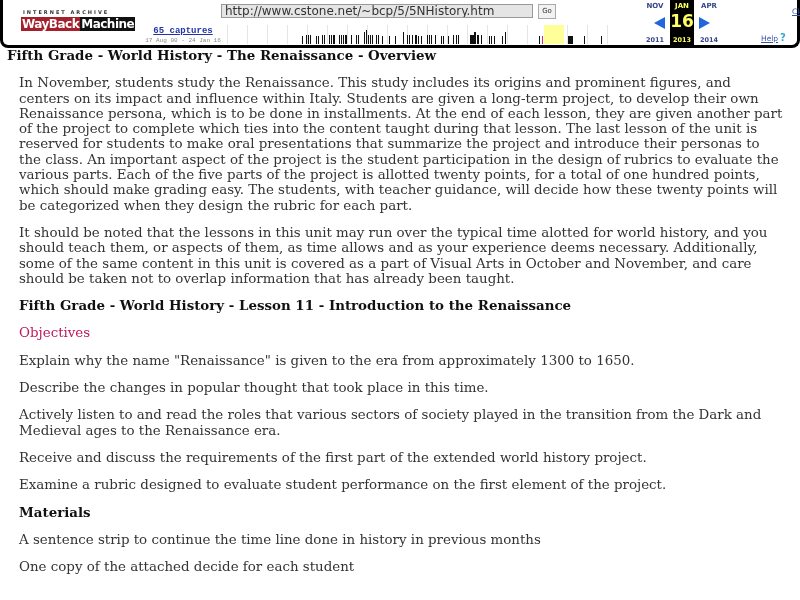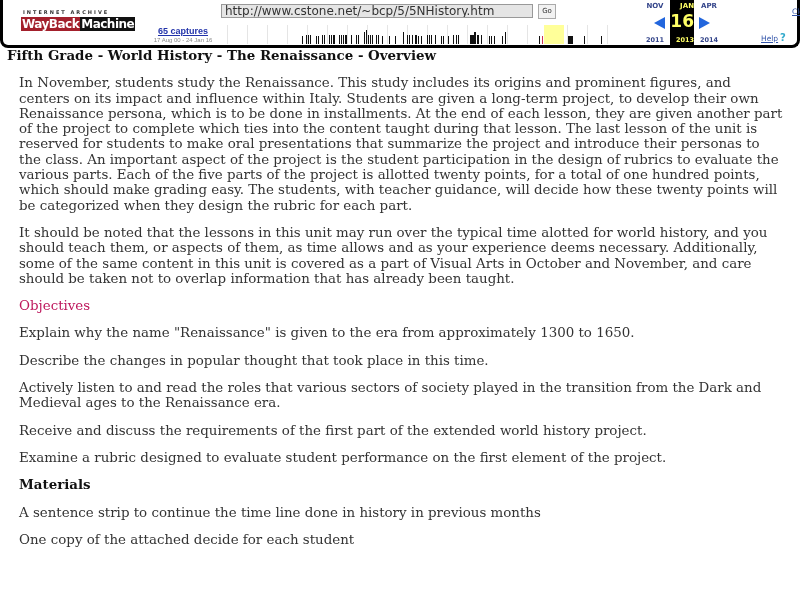--- a/index.html
+++ b/index.html
@@ -18,21 +18,21 @@
       color: #333; font-weight: bold; position: absolute; left: 2px; top: 3px; white-space: nowrap;
     }
     #wm-logo .wb-text {
       position: absolute; left: 0; top: 11px; font-family: "DejaVu Sans", sans-serif;
       font-size: 12px; font-weight: bold; color: #fff; letter-spacing: -0.5px; line-height: 14px;
       display: flex; white-space: nowrap;
     }
     #wm-logo .wb-text .way { background: #a3202c; color: #fff; padding: 0 1px; }
     #wm-logo .wb-text .machine { background: #111; color: #fff; padding: 0 1px; }
 
-    #wm-captures { position: absolute; left: 130px; top: 26px; width: 100px; text-align: center; font-family: Liberation Sans, sans-serif; }
+    #wm-captures { position: absolute; left: 130px; top: 26px; width: 100px; text-align: center; font-family: Liberation Mono, monospace; }
     #wm-captures a { display: block; font-size: 9px; color: #2233aa; text-decoration: underline; font-weight: bold; }
     #wm-captures .range { display: block; font-size: 6px; color: #888; margin-top: 1px; }
 
     #wm-url {
       position: absolute; left: 218px; top: 4px; width: 312px; height: 14px;
       border: 1px solid #999; background: #e5e5e5;
       font-family: "DejaVu Sans", sans-serif; font-size: 12px; color: #333;
       padding: 1px 3px; line-height: 11px; white-space: nowrap; overflow: hidden;
     }
     #wm-go {
@@ -42,21 +42,21 @@
     }
 
     #wm-sparkline { position: absolute; left: 212px; top: 25px; width: 408px; height: 19px; }
     #wm-sparkline .year-line { position: absolute; top: 0; width: 1px; height: 19px; background: #e5e5e5; }
     #wm-sparkline .bar { position: absolute; bottom: 0; width: 1px; background: #111; }
     #wm-sparkline .highlight { position: absolute; top: 0; height: 19px; background: #ffff99; }
     #wm-sparkline .pink { position: absolute; bottom: 0; width: 1px; background: #cc3355; }
 
     #wm-nav { position: absolute; left: 640px; top: 0; width: 100px; height: 46px; font-family: "DejaVu Sans", sans-serif; }
     .wm-col { position: absolute; top: 0; width: 24px; height: 46px; text-align: center; }
-    .wm-col.prev { left: 0; } .wm-col.cur { left: 27px; background: #000; text-align: right; } .wm-col.next { left: 54px; }
+    .wm-col.prev { left: 0; } .wm-col.cur { left: 27px; background: #000; } .wm-col.next { left: 54px; }
     .wm-month { display: block; font-size: 7px; font-weight: bold; color: #33448a; margin-top: 2px; }
     .wm-col.cur .wm-month { color: #ffff66; }
     .wm-year { position: absolute; bottom: 2px; left: 0; width: 100%; font-size: 6.5px; font-weight: bold; color: #33448a; }
     .wm-col.cur .wm-year { color: #ffff66; margin-top: 8px; }
     .wm-day { position: absolute; top: 11px; left: 0; width: 100%; font-size: 17px; font-weight: bold; color: #ffff66; line-height: 20px; }
     .wm-arrow-left { position: absolute; top: 17px; right: 2px; width: 0; height: 0; border-top: 6px solid transparent; border-bottom: 6px solid transparent; border-right: 11px solid #2266dd; }
     .wm-arrow-right { position: absolute; top: 17px; left: 2px; width: 0; height: 0; border-top: 6px solid transparent; border-bottom: 6px solid transparent; border-left: 11px solid #2266dd; }
 
     #wm-close { position: absolute; left: 754px; top: 4px; font-family: "DejaVu Sans", sans-serif; font-size: 7.5px; }
     #wm-close a { color: #3355aa; text-decoration: underline; margin-left: 35px; }
@@ -204,20 +204,21 @@
   <div id="wm-help">
     <a href="#">Help</a><span class="q">?</span>
   </div>
 </div>
 
 <div id="content">
   <h1>Fifth Grade - World History - The Renaissance - Overview</h1>
   <p class="overview-p">In November, students study the Renaissance. This study includes its origins and prominent figures, and centers on its impact and influence within Italy. Students are given a long-term project, to develop their own Renaissance persona, which is to be done in installments. At the end of each lesson, they are given another part of the project to complete which ties into the content taught during that lesson. The last lesson of the unit is reserved for students to make oral presentations that summarize the project and introduce their personas to the class. An important aspect of the project is the student participation in the design of rubrics to evaluate the various parts. Each of the five parts of the project is allotted twenty points, for a total of one hundred points, which should make grading easy. The students, with teacher guidance, will decide how these twenty points will be categorized when they design the rubric for each part.</p>
   <p class="note-p">It should be noted that the lessons in this unit may run over the typical time alotted for world history, and you should teach them, or aspects of them, as time allows and as your experience deems necessary. Additionally, some of the same content in this unit is covered as a part of Visual Arts in October and November, and care should be taken not to overlap information that has already been taught.</p>
 
+  <p class="lesson-title">Fifth Grade - World History - Lesson 11 - Introduction to the Renaissance</p>
   <p class="section-title">Objectives</p>
   <p class="item">Explain why the name "Renaissance" is given to the era from approximately 1300 to 1650.</p>
   <p class="item">Describe the changes in popular thought that took place in this time.</p>
   <p class="item">Actively listen to and read the roles that various sectors of society played in the transition from the Dark and Medieval ages to the Renaissance era.</p>
   <p class="item">Receive and discuss the requirements of the first part of the extended world history project.</p>
   <p class="item">Examine a rubric designed to evaluate student performance on the first element of the project.</p>
 
   <p class="materials-title">Materials</p>
   <p class="item">A sentence strip to continue the time line done in history in previous months</p>
   <p class="item">One copy of the attached decide for each student</p>

